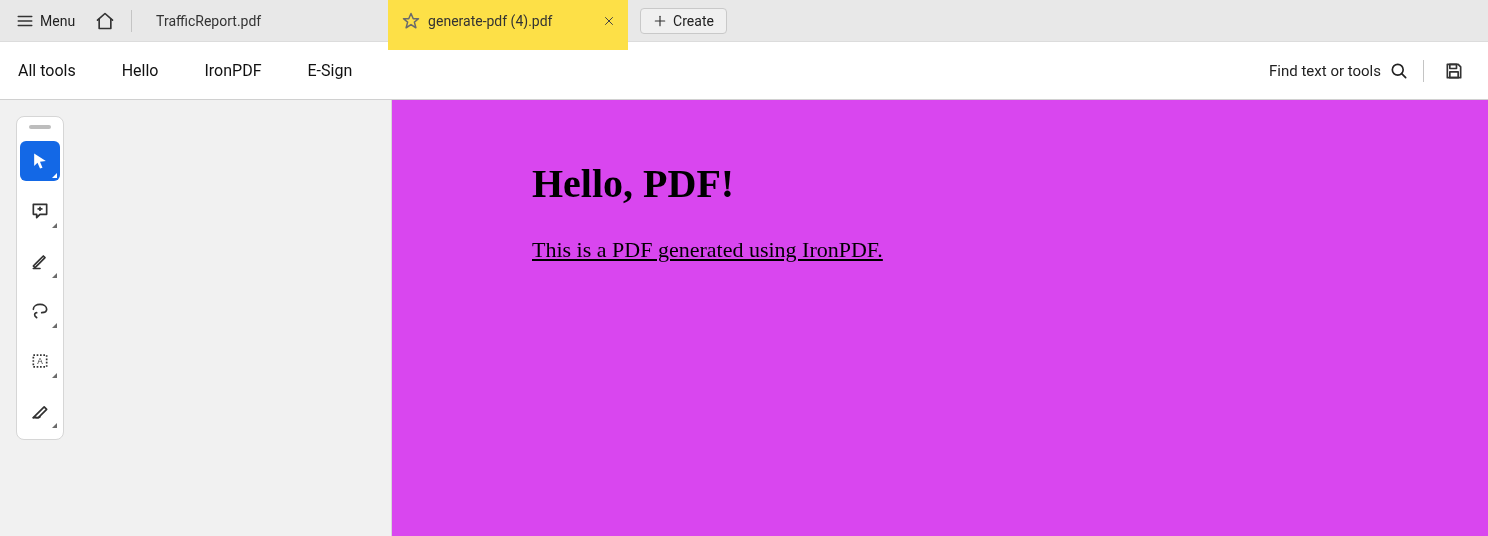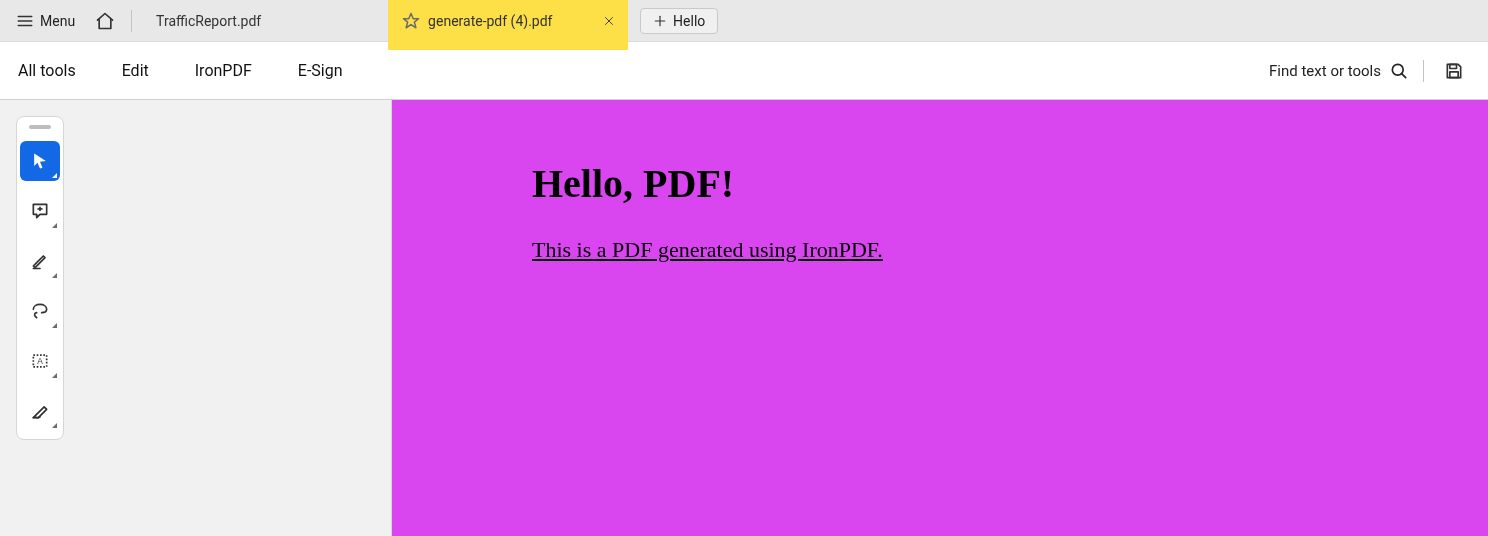--- a/index.html
+++ b/index.html
@@ -214,28 +214,28 @@
           <line x1="19" y1="5" x2="5" y2="19"></line>
         </svg>
     </span>
   </div>
 
   <div class="create-btn">
     <svg width="14" height="14" viewBox="0 0 24 24" stroke="#333" stroke-width="2" stroke-linecap="round">
         <line x1="12" y1="4" x2="12" y2="20"></line>
         <line x1="4" y1="12" x2="20" y2="12"></line>
       </svg>
-    <span>Hello</span>
+    <span>Create</span>
   </div>
 </div>
 
 <div class="toolbar">
   <div class="left">
     <span class="toolbar-item">All tools</span>
-    <span class="toolbar-item">Edit</span>
+    <span class="toolbar-item">Hello</span>
     <span class="toolbar-item">IronPDF</span>
     <span class="toolbar-item">E-Sign</span>
   </div>
   <div class="right">
     <div class="find-tools">
       <span>Find text or tools</span>
       <svg width="20" height="20" viewBox="0 0 24 24" fill="none" stroke="#222" stroke-width="2" stroke-linecap="round">
           <circle cx="10.5" cy="10.5" r="6.5"></circle>
           <line x1="20" y1="20" x2="15.2" y2="15.2"></line>
         </svg>

